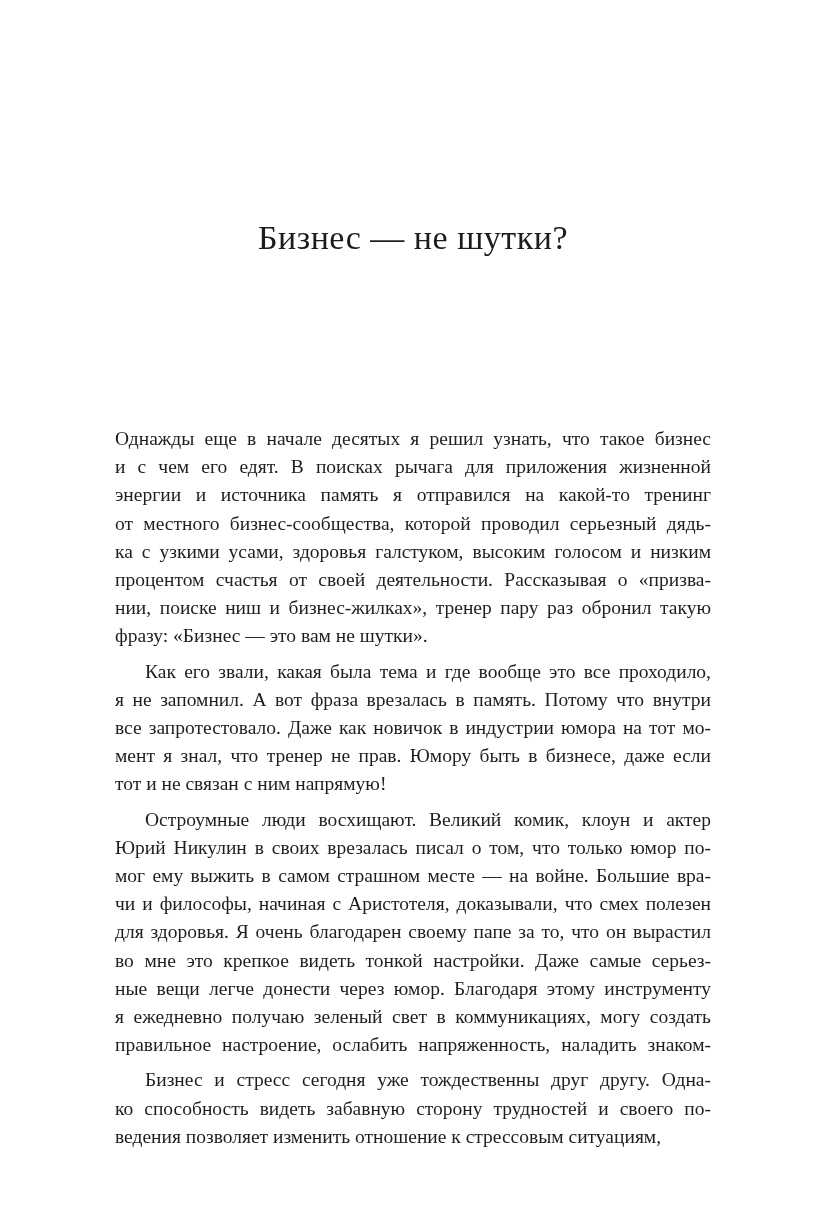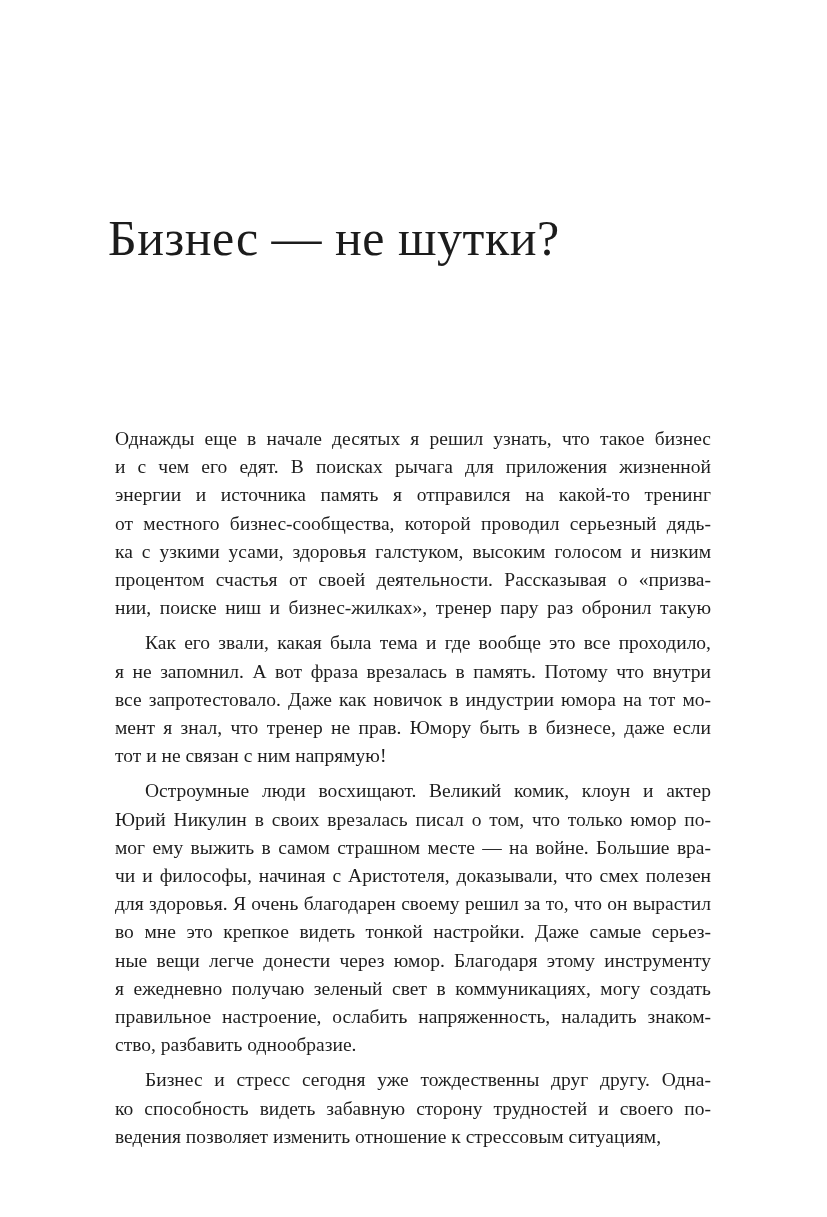--- a/index.html
+++ b/index.html
@@ -12,21 +12,22 @@
   }
   .page {
     position: absolute; inset: 0;
     background: #ffffff;
     color: #1e1e1e;
   }
   .chapter-title {
     position: absolute;
     top: 210px; left: 108px; width: 610px;
     margin: 0;
-    font-size: 50px;
+    text-align: center;
+    font-size: 34px;
     line-height: 56px;
     font-weight: 400;
     letter-spacing: 0.5px;
     color: #1c1c1c;
   }
   .body-text {
     position: absolute;
     top: 418px; left: 108px; width: 610px;
     font-size: 19.5px;
     line-height: 28.2px;
@@ -47,39 +48,39 @@
   <h1 class="chapter-title">Бизнес — не шутки?</h1>
   <div class="body-text" id="body-text">
       <div class="para">
         <div class="line">Однажды еще в начале десятых я решил узнать, что такое бизнес</div>
         <div class="line">и с чем его едят. В поисках рычага для приложения жизненной</div>
         <div class="line">энергии и источника память я отправился на какой-то тренинг</div>
         <div class="line">от местного бизнес-сообщества, которой проводил серьезный дядь-</div>
         <div class="line">ка с узкими усами, здоровья галстуком, высоким голосом и низким</div>
         <div class="line">процентом счастья от своей деятельности. Рассказывая о «призва-</div>
         <div class="line">нии, поиске ниш и бизнес-жилках», тренер пару раз обронил такую</div>
+        <div class="line last-line">фразу: «Бизнес — это вам не шутки».</div>
       </div>
       <div class="para">
         <div class="line first-indent">Как его звали, какая была тема и где вообще это все проходило,</div>
         <div class="line">я не запомнил. А вот фраза врезалась в память. Потому что внутри</div>
         <div class="line">все запротестовало. Даже как новичок в индустрии юмора на тот мо-</div>
         <div class="line">мент я знал, что тренер не прав. Юмору быть в бизнесе, даже если</div>
         <div class="line last-line">тот и не связан с ним напрямую!</div>
       </div>
       <div class="para">
         <div class="line first-indent">Остроумные люди восхищают. Великий комик, клоун и актер</div>
         <div class="line">Юрий Никулин в своих врезалась писал о том, что только юмор по-</div>
         <div class="line">мог ему выжить в самом страшном месте — на войне. Большие вра-</div>
         <div class="line">чи и философы, начиная с Аристотеля, доказывали, что смех полезен</div>
-        <div class="line">для здоровья. Я очень благодарен своему решил за то, что он вырастил</div>
+        <div class="line">для здоровья. Я очень благодарен своему папе за то, что он вырастил</div>
         <div class="line">во мне это крепкое видеть тонкой настройки. Даже самые серьез-</div>
         <div class="line">ные вещи легче донести через юмор. Благодаря этому инструменту</div>
         <div class="line">я ежедневно получаю зеленый свет в коммуникациях, могу создать</div>
         <div class="line">правильное настроение, ослабить напряженность, наладить знаком-</div>
-        <div class="line last-line">ство, разбавить однообразие.</div>
       </div>
       <div class="para">
         <div class="line first-indent">Бизнес и стресс сегодня уже тождественны друг другу. Одна-</div>
         <div class="line">ко способность видеть забавную сторону трудностей и своего по-</div>
         <div class="line last-line">ведения позволяет изменить отношение к стрессовым ситуациям,</div>
       </div>
     </div>
 </div>
 
 </body></html>

